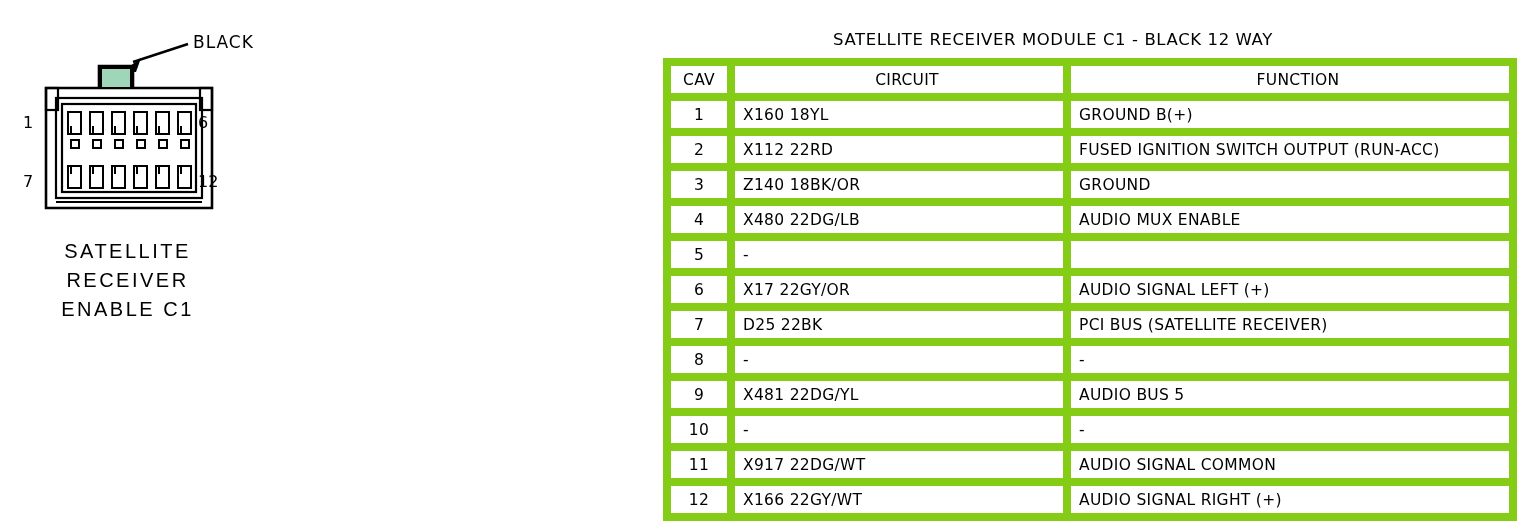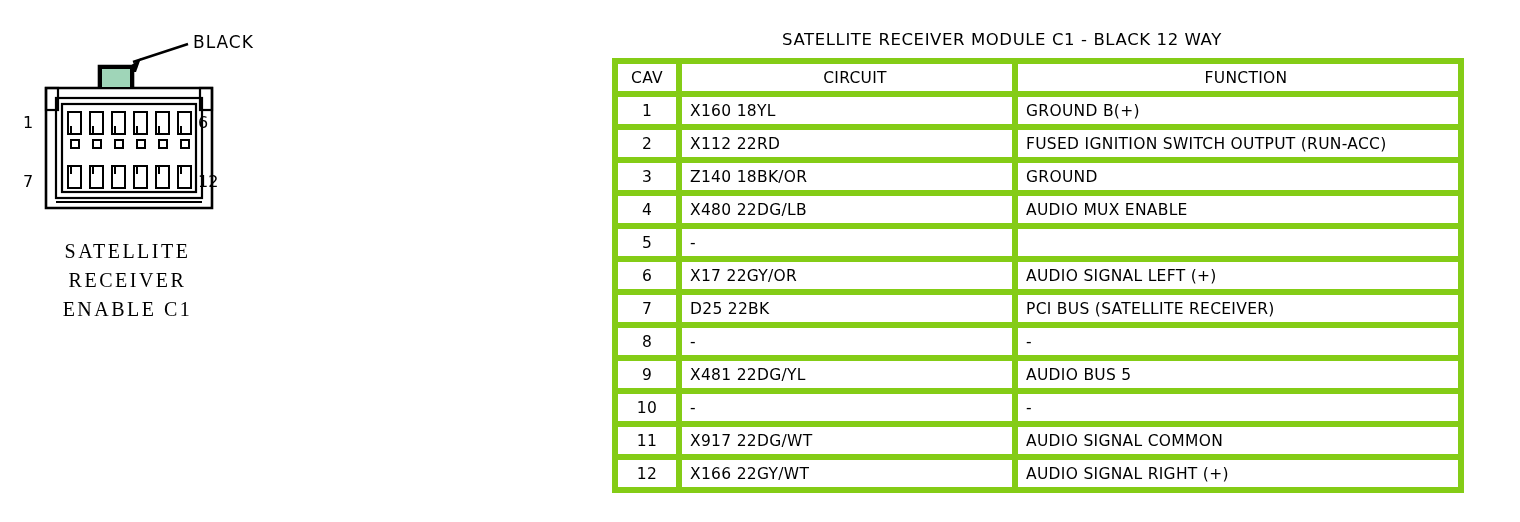--- a/index.html
+++ b/index.html
@@ -53,47 +53,47 @@
 
   #connector-caption {
     position: absolute;
     left: 0px;
     top: 237px;
     width: 255px;
     text-align: center;
     font-size: 20px;
     line-height: 29px;
     letter-spacing: 2.5px;
-    font-family: Liberation Serif, serif;
+    font-family: Liberation Sans, sans-serif;
   }
 
   
   #table-panel {
     position: absolute;
-    left: 612px;
+    left: 663px;
     top: 30px;
     width: 780px;
   }
 
   #table-title {
     text-align: center;
     font-size: 16.5px;
     letter-spacing: 0.6px;
     margin-bottom: 9px;
     font-family: "DejaVu Sans", sans-serif;
     white-space: nowrap;
   }
 
   table {
     border-collapse: collapse;
     width: 846px;
     table-layout: fixed;
   }
   table, th, td {
-    border: 6px solid #84cc16;
+    border: 8px solid #84cc16;
   }
   th, td {
     font-weight: normal;
     font-size: 15.5px;
     height: 27px;
     padding: 0 0 0 8px;
     font-family: "DejaVu Sans", sans-serif;
     letter-spacing: 0.3px;
     vertical-align: middle;
   }

